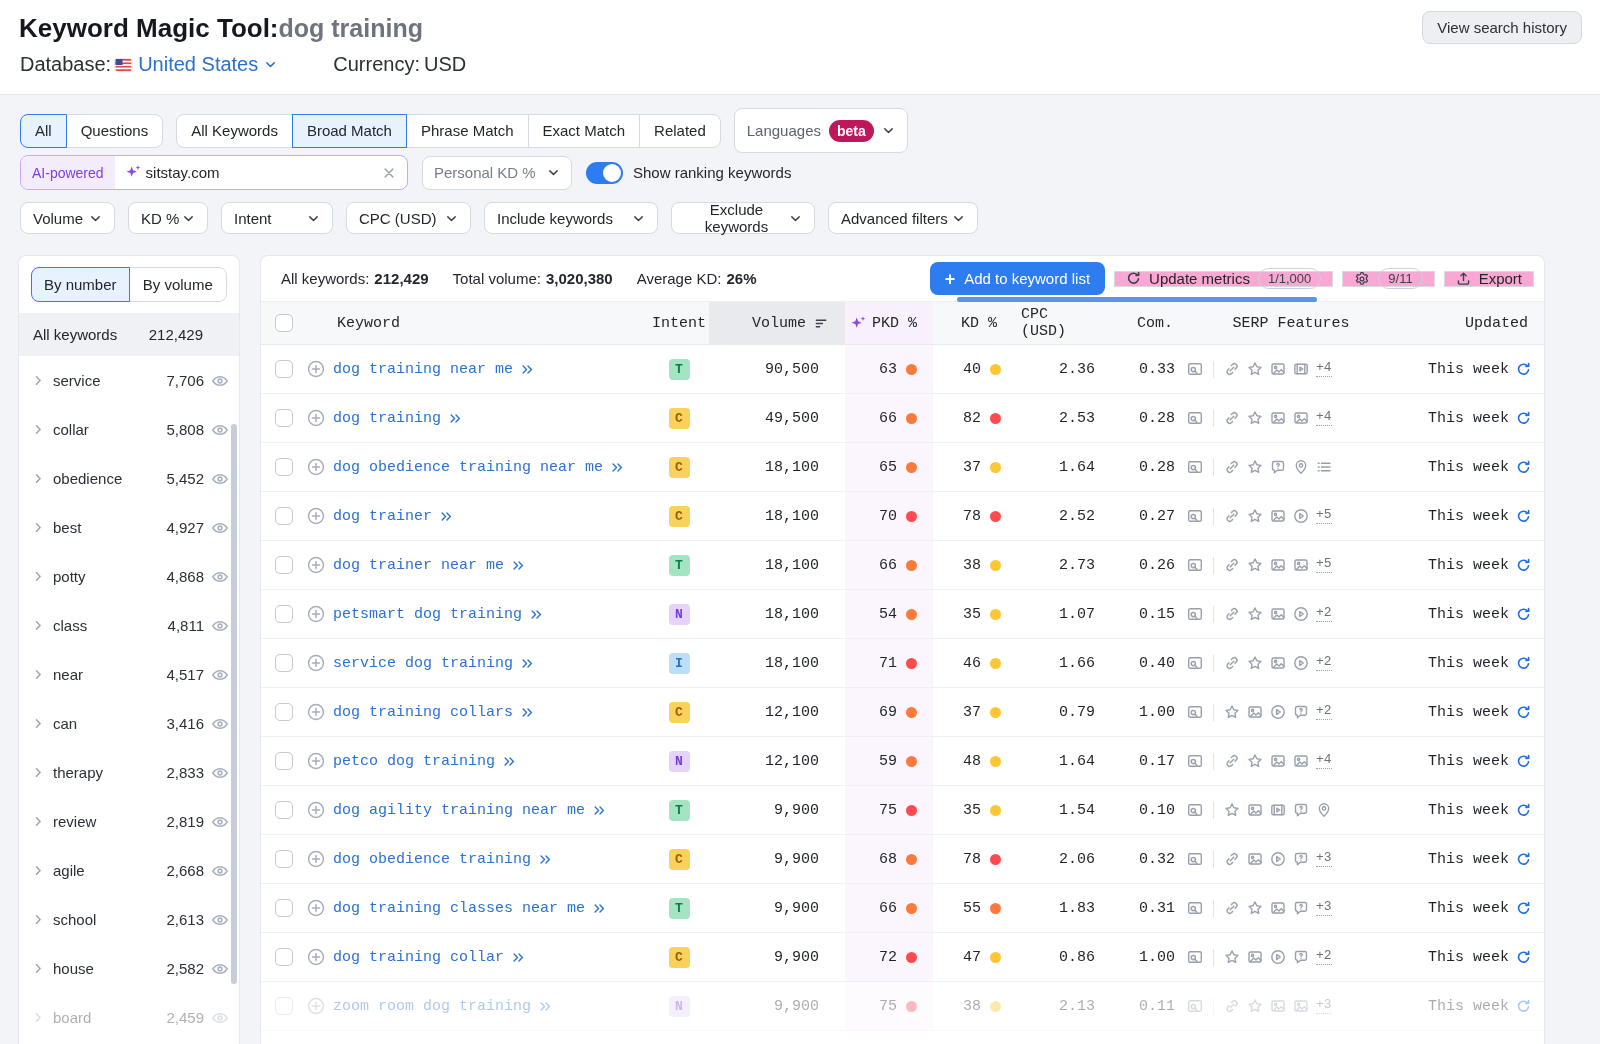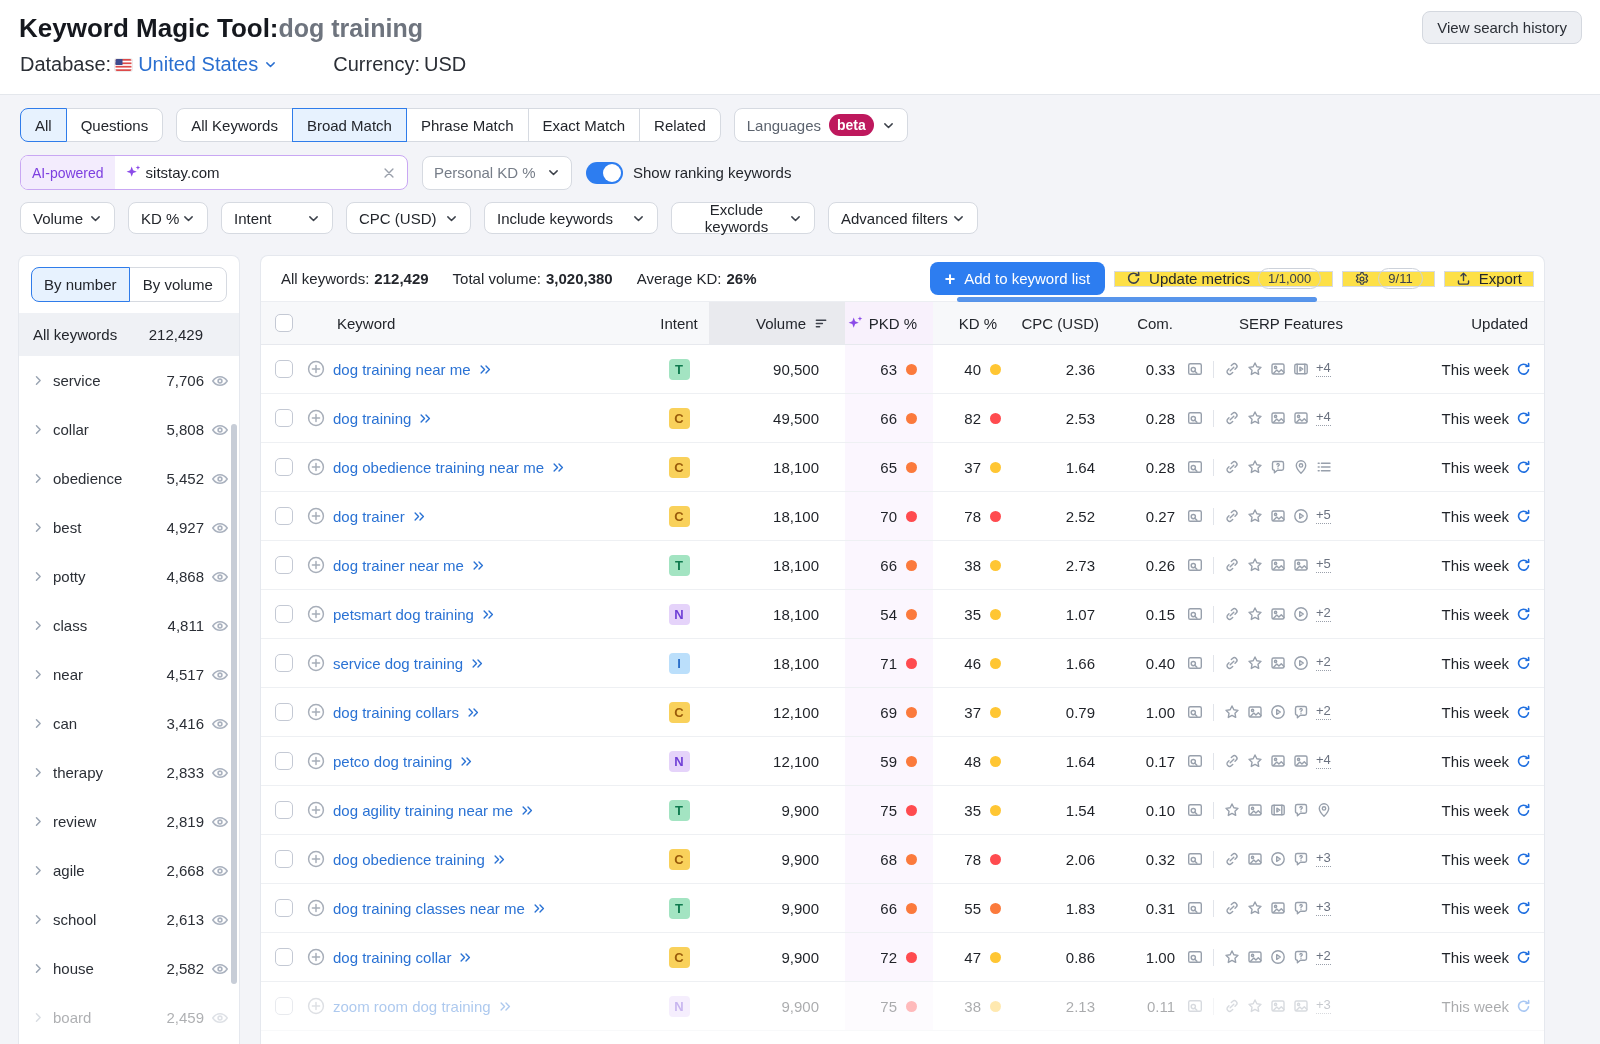--- a/index.html
+++ b/index.html
@@ -19,21 +19,21 @@
   .currency { margin-left:52px; }
 
   
   .tabs-row { position:absolute; top:108px; left:20px; display:flex; align-items:center; gap:13px; }
   .tab-group { display:flex; }
   .tab { height:34px; padding:0 14px; background:#fff; border:1px solid #d6dae1; font-size:15px; color:#23262c; display:flex; align-items:center; cursor:pointer; margin-left:-1px; position:relative; }
   .tab:first-child { border-radius:8px 0 0 8px; margin-left:0; }
   .tab:last-child { border-radius:0 8px 8px 0; }
   .tab:only-child { border-radius:8px; }
   .tab.sel { background:#e7f2fe; border-color:#2f7cea; z-index:2; }
-  .lang-btn { height:34px; padding:0 12px; background:#fff; border:1px solid #d6dae1; border-radius:8px; display:flex; align-items:center; gap:8px; font-size:15px; color:#5c636e; cursor:pointer; }
+  .lang-btn { height:45px; padding:0 12px; background:#fff; border:1px solid #d6dae1; border-radius:8px; display:flex; align-items:center; gap:8px; font-size:15px; color:#5c636e; cursor:pointer; }
   .beta-pill { background:#be185d; color:#fff; font-size:14px; font-weight:bold; padding:3px 8px; border-radius:999px; }
   .cicon { display:inline-flex; color:#3c414a; }
 
   
   .search-row { position:absolute; top:155px; left:20px; display:flex; align-items:center; }
   .search-box { width:388px; height:35px; border:1.5px solid #c9a7f3; border-radius:8px; background:#fff; display:flex; align-items:center; overflow:hidden; }
   .ai-seg { background:#f3ecfd; color:#7d3fe0; font-size:14px; height:100%; display:flex; align-items:center; padding:0 11px; }
   .search-sparkle { color:#8b4be8; margin:0 4px 0 10px; display:flex; }
   .search-input { border:none; outline:none; flex:1; font-size:15px; color:#1f2228; font-family:inherit; min-width:0; }
   .search-x { color:#9aa0ab; margin:0 11px; display:flex; cursor:pointer; }
@@ -68,26 +68,26 @@
   .faded { opacity:.38; }
 
   
   .main-card { position:absolute; top:255px; left:260px; width:1285px; bottom:0; background:#fff; border:1px solid #e5e8ee; border-bottom:none; border-radius:8px 8px 0 0; }
   .toolbar { height:45px; display:flex; align-items:center; padding:0 10px 0 20px; }
   .stats { display:flex; gap:24px; font-size:15px; color:#23262c; }
   .stat b { font-weight:bold; margin-left:5px; }
   .toolbar-btns { margin-left:auto; display:flex; gap:9px; align-items:center; }
   .btn-blue { height:33px; background:#2d7df0; color:#fff; border:none; border-radius:8px; font-size:15px; font-family:inherit; padding:0 15px; display:flex; align-items:center; gap:9px; cursor:pointer; }
   .btn-blue .plus { font-size:18px; font-weight:bold; line-height:1; }
-  .btn-ghost { height:16px; background:#fde047; border:1px solid #d6dae1; border-radius:0; font-size:15px; font-family:inherit; color:#23262c; padding:0 11px; display:flex; align-items:center; gap:8px; cursor:pointer; }
+  .btn-ghost { height:16px; background:#f9a8d4; border:1px solid #d6dae1; border-radius:0; font-size:15px; font-family:inherit; color:#23262c; padding:0 11px; display:flex; align-items:center; gap:8px; cursor:pointer; }
   .mini-pill { border:1px solid #cdd2da; border-radius:999px; font-size:13px; color:#3c414a; padding:2px 9px; }
   .hscroll-thumb { position:absolute; top:41px; left:696px; width:360px; height:5px; border-radius:3px; background:#3b82e8; opacity:.85; }
 
   
-  .tgrid { display:grid; grid-template-columns:46px minmax(0,1fr) 60px 136px 88px 88px 102px 56px 224px 141px; align-items:center; }
+  .tgrid { display:grid; grid-template-columns:46px minmax(0,1fr) 60px 136px 88px 88px 102px 56px 224px 141px; align-items:center;font-family:Liberation Mono, monospace; }
   .thead { height:44px; background:#f7f8fa; border-top:1px solid #eceef2; border-bottom:1px solid #e7e9ee; font-size:15px; color:#23262c; }
   .hc { display:flex; align-items:center; height:100%; }
   .hc-check { justify-content:center; }
   .hc-kw { padding-left:30px; }
   .hc-int { justify-content:center; }
   .hc-vol { justify-content:flex-end; padding-right:16px; background:#e9eaee; gap:8px; }
   .hc-pkd { justify-content:flex-end; padding-right:16px; background:#f8f1fc; gap:5px; }
   .hc-kd, .hc-cpc { justify-content:flex-end; padding-right:24px; }
   .hc-com { justify-content:flex-end; padding-right:6px; }
   .hc-serp { justify-content:center; }

